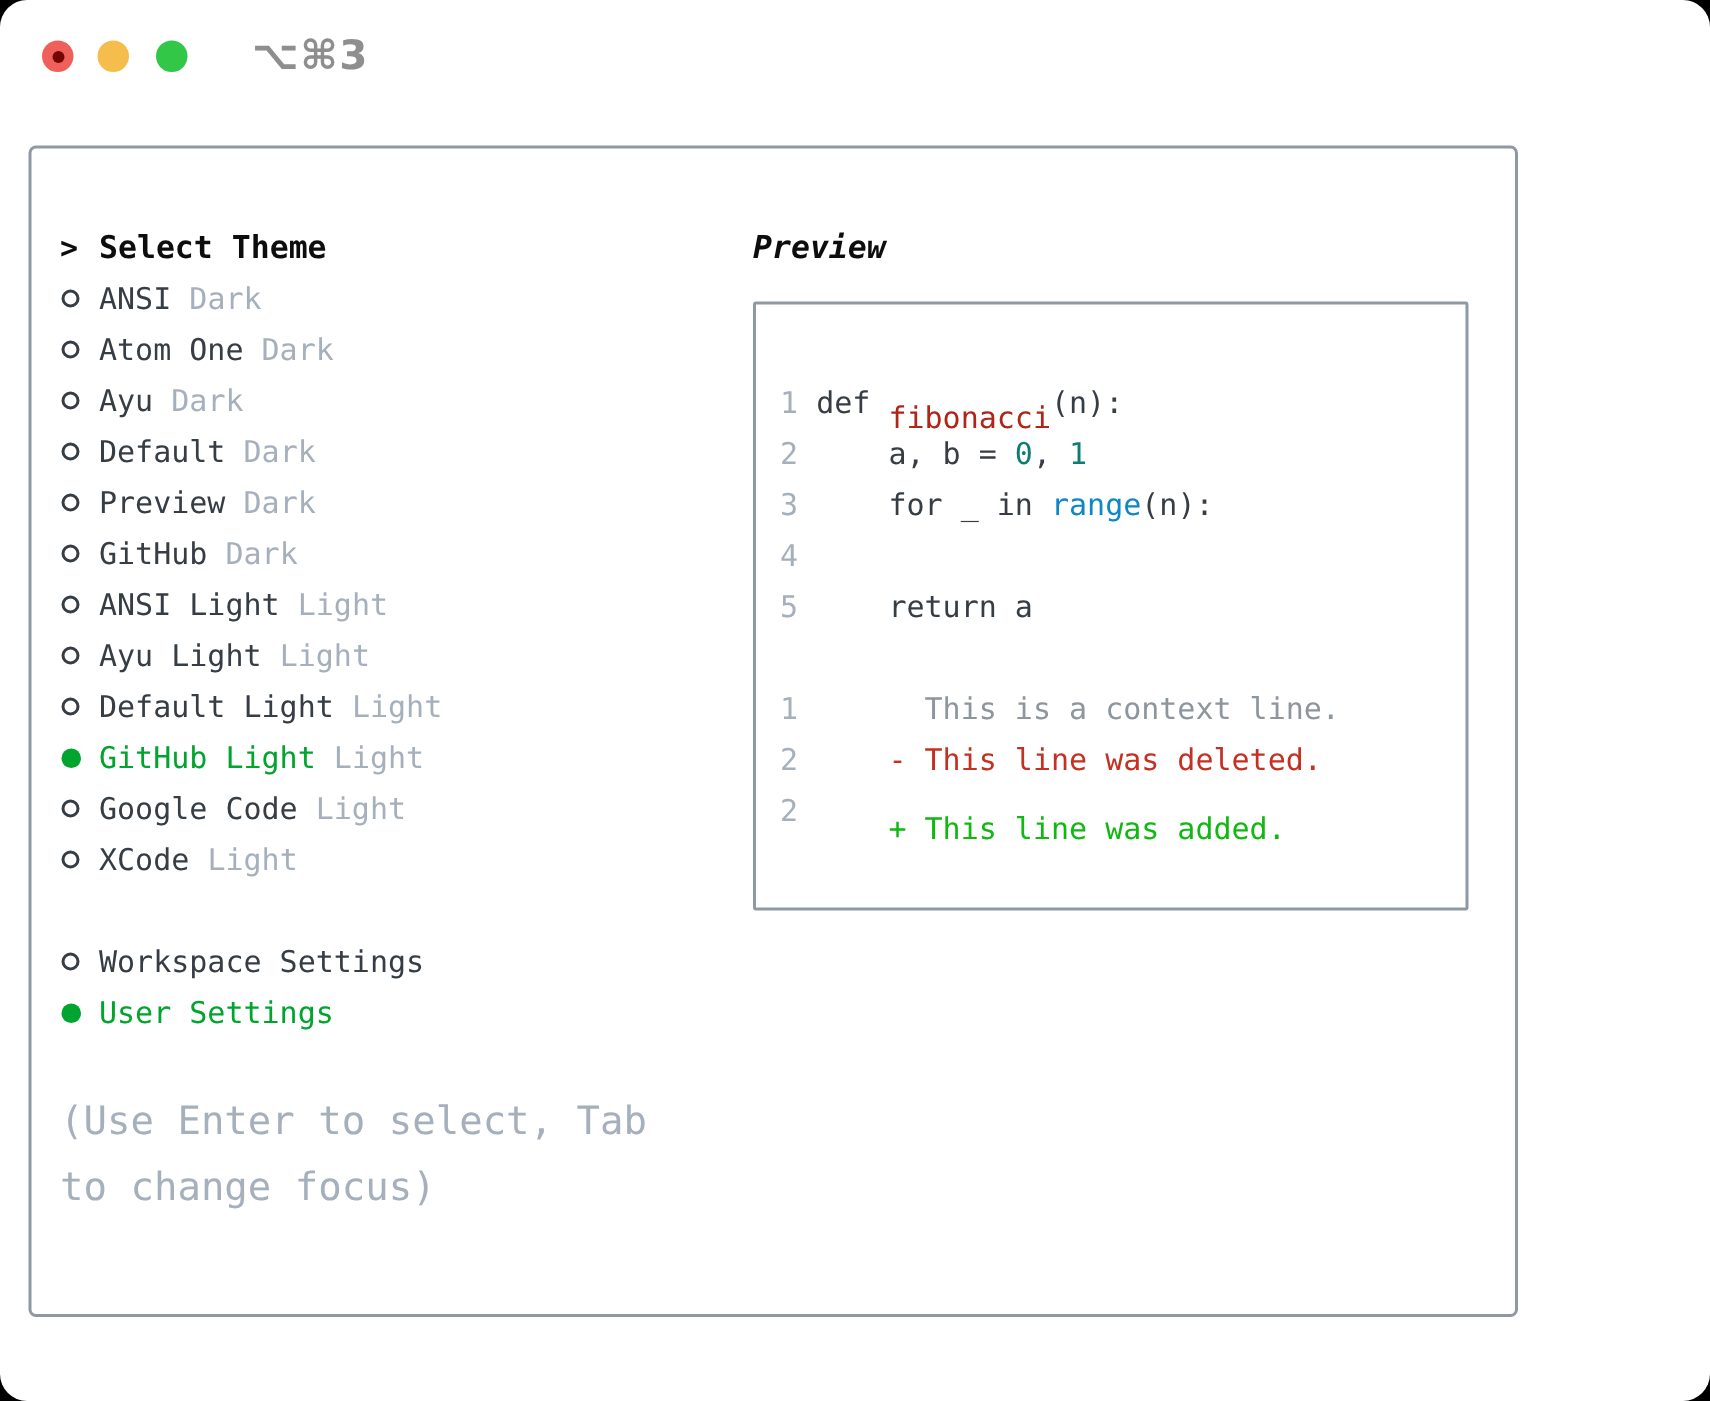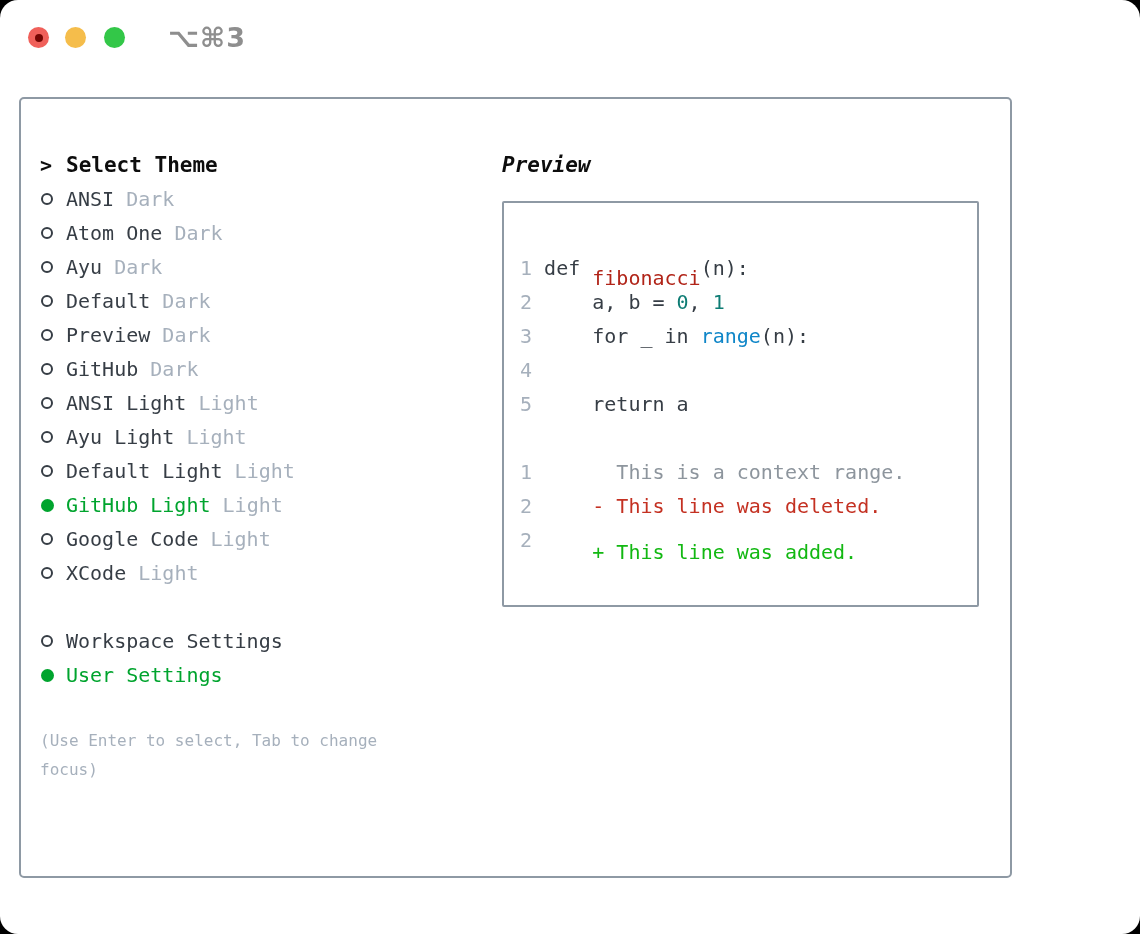--- a/index.html
+++ b/index.html
@@ -40,21 +40,21 @@
   .prompt{font-weight:bold;color:var(--heading);font-size:20px;}
   .bullet{width:12px;height:12px;border-radius:50%;box-sizing:border-box;
     border:2px solid var(--item-text);margin-left:1px;}
   .bullet.filled{border:none;background:var(--accent-green);width:13px;height:13px;}
   .heading-text{font-weight:bold;color:var(--heading);font-size:21px;}
   .item-name{color:var(--item-text);}
   .item-variant{color:var(--muted);}
   .selected .item-name{color:var(--accent-green);}
   .spacer34{height:34px;}
   .hint{
-    color:var(--muted);font-size:16px;line-height:29px;width:400px;white-space:normal;
+    color:var(--muted);font-size:26px;line-height:44px;width:400px;white-space:normal;
   }
   
   .preview-heading-row{height:34px;display:flex;align-items:center;font-style:italic;}
   .preview-box{
     margin-top:19px;width:477px;box-sizing:border-box;
     border:2px solid var(--panel-border);border-radius:2px;
     padding:48px 0 48px 16px;background:#fff;
   }
   .pline{height:34px;display:flex;align-items:center;white-space:pre;font-size:20px;}
   .lnum{color:var(--line-number);display:inline-block;}
@@ -163,21 +163,21 @@
       <div class="preview-box">
         <div>
             <div class="pline"><span class="lnum">1 </span><span class="seg-plain">def </span><span class="seg-red">fibonacci</span><span class="seg-plain">(n):</span></div>
             <div class="pline"><span class="lnum">2 </span><span class="seg-plain">    a, b = </span><span class="seg-teal">0</span><span class="seg-plain">, </span><span class="seg-teal">1</span></div>
             <div class="pline"><span class="lnum">3 </span><span class="seg-plain">    for _ in </span><span class="seg-blue">range</span><span class="seg-plain">(n):</span></div>
             <div class="pline"><span class="lnum">4 </span></div>
             <div class="pline"><span class="lnum">5 </span><span class="seg-plain">    return a</span></div>
           </div>
         <div class="spacer34"></div>
         <div>
-            <div class="pline"><span class="lnum">1 </span><span class="seg-context">      This is a context range.</span></div>
+            <div class="pline"><span class="lnum">1 </span><span class="seg-context">      This is a context line.</span></div>
             <div class="pline"><span class="lnum">2 </span><span class="seg-deleted">    - This line was deleted.</span></div>
             <div class="pline"><span class="lnum">2 </span><span class="seg-added">    + This line was added.</span></div>
           </div>
       </div>
     </div>
 
   </div>
 </div>
 
 </body></html>

